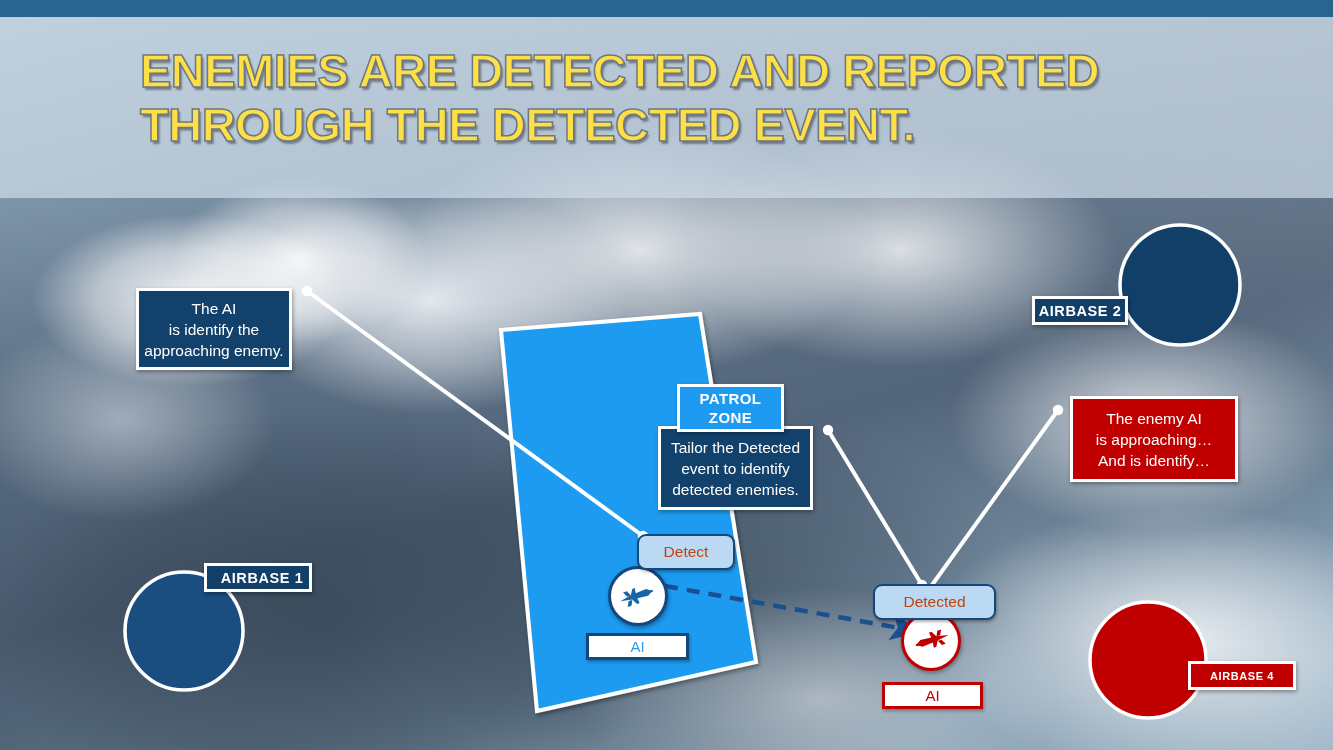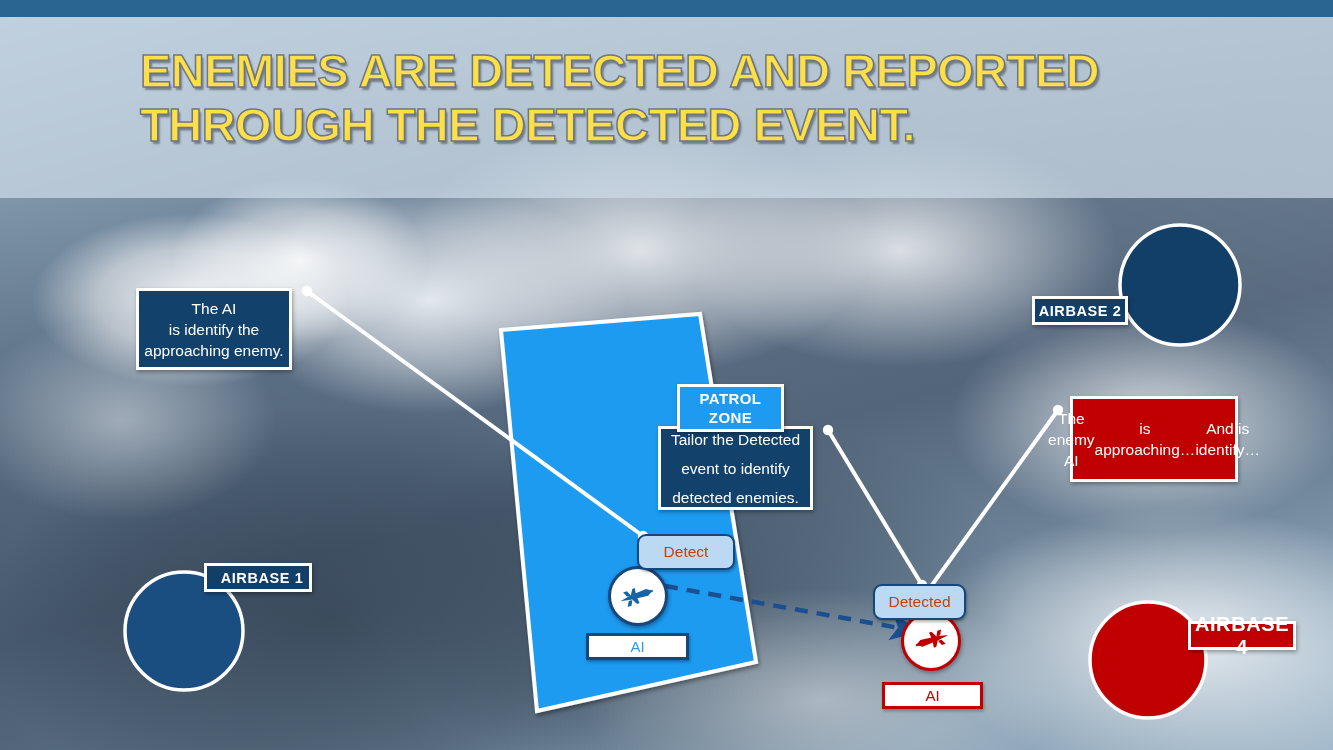--- a/index.html
+++ b/index.html
@@ -73,22 +73,23 @@
     font-size:15px;line-height:19px;font-weight:bold;letter-spacing:.4px;
     box-shadow:1px 2px 4px rgba(0,0,0,.3);
   }
   .airbase-navy{
     background:#123f68;border:3px solid #ffffff;color:#ffffff;
     font-size:14.5px;font-weight:bold;letter-spacing:.6px;
     box-shadow:1px 2px 4px rgba(0,0,0,.35);
   }
   .airbase-red{
     background:#c00000;border:3px solid #ffffff;color:#ffffff;
-    font-size:20px;font-weight:bold;letter-spacing:.6px;
-    box-shadow:1px 2px 4px rgba(0,0,0,.35);
+    font-size:11px;font-weight:bold;letter-spacing:.6px;
+    box-shadow:1px 2px 4px rgba(0,0,0,.35);
+    margin-top:40px;
   }
   .event-node{
     background:#bcd9f3;border:2.5px solid #15477c;border-radius:9px;
     color:#c2410c;font-size:15.5px;
     box-shadow:1px 2px 3px rgba(0,0,0,.3);
   }
   .ai-tag-blue{
     background:#ffffff;border:3px solid #15477c;color:#2e9bf0;
     font-size:15px;box-shadow:1px 2px 3px rgba(0,0,0,.3);
   }
@@ -173,45 +174,45 @@
       </g>
     </svg>
   </div>
 
   <div class="box navy-callout" style="left:136px;top:280px;width:156px;height:82px;flex-direction:column;">
     <span>The AI</span>
     <span>is identify the</span>
     <span>approaching enemy.</span>
   </div>
 
-  <div class="box navy-callout" style="left:658px;top:418px;width:155px;height:84px;flex-direction:column;gap:8px;">
+  <div class="box navy-callout" style="left:658px;top:418px;width:155px;height:84px;flex-direction:column;">
     <span>Tailor the Detected</span>
     <span>event to identify</span>
     <span>detected enemies.</span>
   </div>
 
-  <div class="box red-callout" style="left:1070px;top:396px;width:168px;height:86px;flex-direction:row;">
+  <div class="box red-callout" style="left:1070px;top:396px;width:168px;height:86px;flex-direction:column;">
     <span>The enemy AI</span>
     <span>is approaching…</span>
     <span>And is identify…</span>
   </div>
 
   <div class="box patrol-label" style="left:677px;top:346px;width:107px;height:48px;flex-direction:column;margin-top:38px;">
     <span>PATROL</span>
     <span>ZONE</span>
   </div>
 
   <div class="box event-node" style="left:637px;top:534px;width:98px;height:36px;">
     <span>Detect</span>
   </div>
   <div class="box ai-tag-blue" style="left:586px;top:633px;width:103px;height:27px;">
     <span>AI</span>
   </div>
 
-  <div class="box event-node" style="left:873px;top:584px;width:93px;height:36px;">
+  <div class="box event-node" style="left:873px;top:584px;width:123px;height:36px;">
     <span>Detected</span>
   </div>
   <div class="box ai-tag-red" style="left:882px;top:682px;width:101px;height:27px;">
     <span>AI</span>
   </div>
 
   <div class="box airbase-navy" style="left:204px;top:563px;width:108px;height:29px;padding-left:8px;">
     <span>AIRBASE 1</span>
   </div>
   <div class="box airbase-navy" style="left:1032px;top:296px;width:96px;height:29px;">

